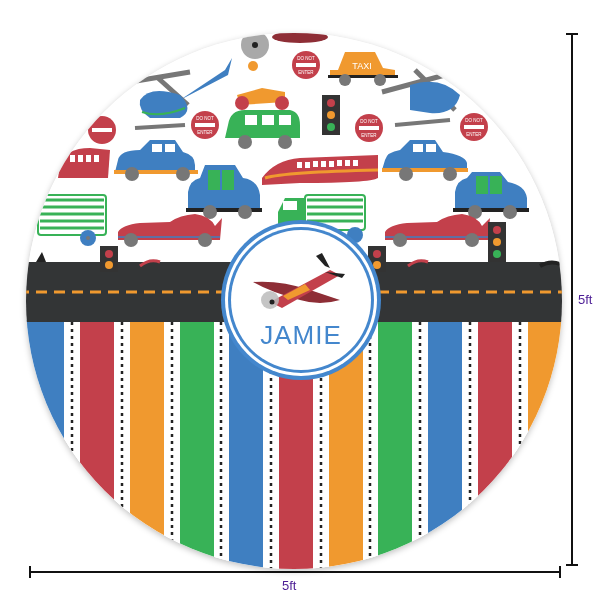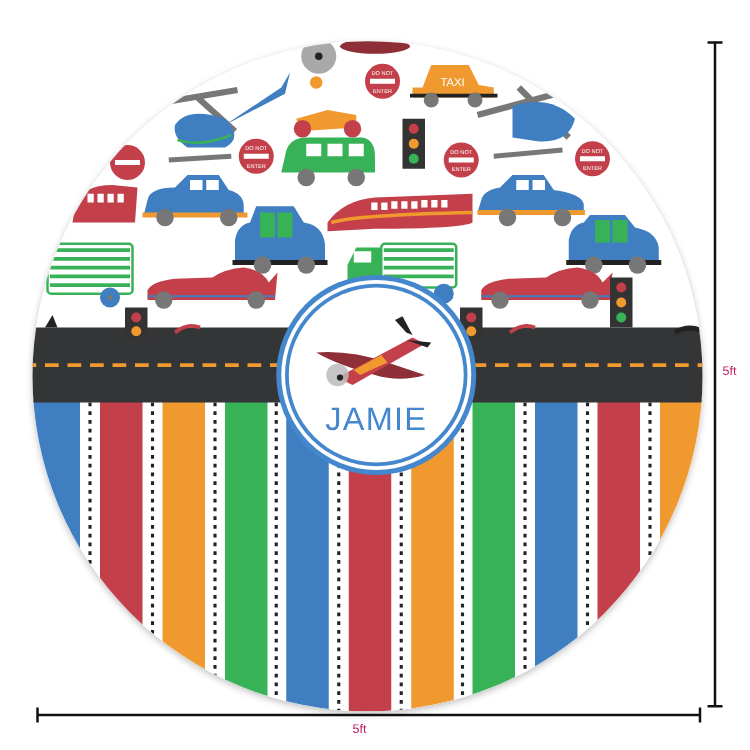--- a/index.html
+++ b/index.html
@@ -1,19 +1,19 @@
 <!DOCTYPE html>
 <html><head>
 <meta charset="utf-8">
 <style>
   html, body { margin:0; padding:0; background:#ffffff; }
   body { width:600px; height:600px; position:relative; overflow:hidden; font-family:"Liberation Sans", sans-serif; }
   .stage { position:absolute; left:0; top:0; width:600px; height:600px; }
   .rug-shadow { position:absolute; left:26px; top:33px; width:536px; height:536px; border-radius:50%; box-shadow:0 2px 6px rgba(0,0,0,0.25); }
-  .dim-label { position:absolute; font-size:10px; color:#be185d; }
+  .dim-label { position:absolute; font-size:13px; color:#4c1d95; }
   svg text { font-family:"Liberation Sans", sans-serif; }
 </style>
 </head>
 <body>
 
 <div class="stage">
   <div class="rug-shadow"></div>
 
   <svg width="600" height="600" viewBox="0 0 600 600" xmlns="http://www.w3.org/2000/svg" style="position:absolute;left:0;top:0;">
     <defs>

